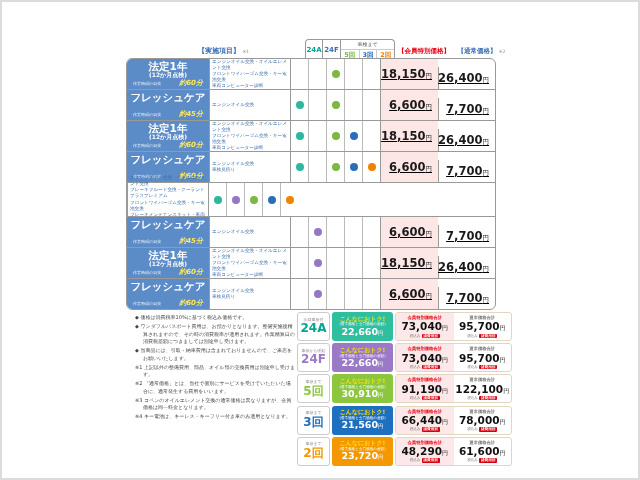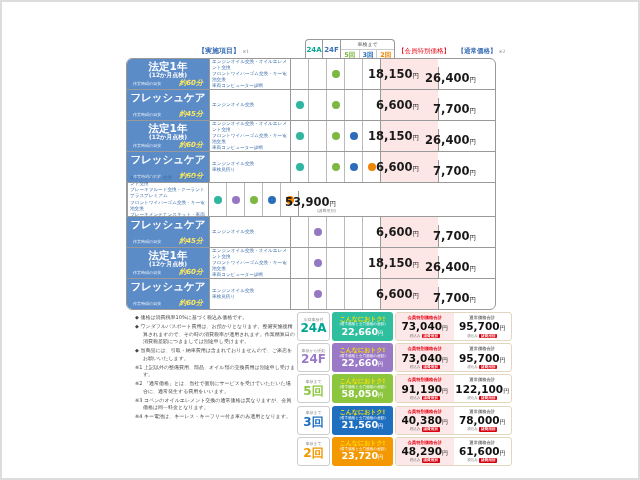--- a/index.html
+++ b/index.html
@@ -21,42 +21,42 @@
   .h-24a{width:18px;height:20px;border-radius:4px 0 0 0;color:#00a693;font-size:7px;font-weight:bold;}
   .h-24f{width:18px;height:20px;border-left:none;color:#3b6fb5;font-size:7px;font-weight:bold;}
   .h-shaken{width:54px;height:20px;border-left:none;border-radius:0 4px 0 0;
     display:flex;flex-direction:column;align-items:stretch;justify-content:flex-start;}
   .h-sh-top{font-size:5px;color:#555;text-align:center;height:9px;line-height:9px;}
   .h-sh-bottom{display:flex;border-top:1px solid #ccc;height:10px;}
   .h-sh-bottom span{width:18px;text-align:center;font-size:6.5px;font-weight:bold;line-height:10px;}
   .h-5{color:#7db843;}
   .h-3{color:#2a6db8;border-left:1px solid #ccc;box-sizing:border-box;}
   .h-2{color:#f08300;border-left:1px solid #ccc;box-sizing:border-box;}
-  .h-member{width:58px;text-align:center;font-size:6.5px;font-weight:normal;color:#e60012;padding-bottom:3px;white-space:nowrap;}
+  .h-member{width:58px;text-align:center;font-size:6.5px;font-weight:bold;color:#e60012;padding-bottom:3px;white-space:nowrap;}
   .h-normal{width:57px;text-align:center;font-size:6.5px;font-weight:bold;color:#3b6fb5;padding-bottom:3px;white-space:nowrap;}
   
   .mtable{position:absolute;left:124px;top:56px;width:370px;box-sizing:border-box;
     border:1px solid #999;border-radius:6px;overflow:hidden;background:#fff;}
   .trow{display:flex;height:30px;border-top:1px solid #999;}
   .trow:first-child{border-top:none;}
   .trow.tall{height:33px;}
   .cell{box-sizing:border-box;}
   .c-label{width:82px;background:#5c8cc7;color:#fff;display:flex;flex-direction:column;
     align-items:center;justify-content:center;padding:2px 1px 1px;}
   .r-name{font-size:10.5px;font-weight:bold;line-height:1.05;white-space:nowrap;}
   .r-sub{font-size:6px;font-weight:bold;line-height:1.1;}
   .r-time{margin-top:auto;font-size:4px;display:flex;align-items:baseline;gap:18px;color:#e8f0fa;white-space:nowrap;}
   .r-time .t-val{font-size:7px;font-weight:bold;font-style:italic;color:#ffe95e;}
   .c-desc{width:81px;border-left:1px solid #999;padding:2px 2px;font-size:4.6px;
     color:#3a6daa;line-height:1.35;display:flex;flex-direction:column;justify-content:center;}
   .c-dot{width:18px;border-left:1px solid #bbb;display:flex;align-items:center;justify-content:center;}
   .c-dot.first{border-left:1px solid #999;}
   .dot{width:8px;height:8px;border-radius:50%;display:block;}
   .c-price{width:58px;border-left:1px solid #999;display:flex;flex-direction:column;
-    align-items:flex-end;justify-content:center;padding-right:19px;}
+    align-items:flex-end;justify-content:center;padding-right:6px;text-decoration:underline;}
   .c-member{background:#fce6e6;}
   .c-normal{width:57px;margin-top:8px;}
   .p-val{font-size:11.5px;font-weight:bold;color:#1a1a1a;white-space:nowrap;}
   .p-val .yen{font-size:6.5px;font-weight:normal;}
   .fee-note{font-size:4px;color:#888;line-height:1;}
   .fee-note:empty{display:none;}
   
   .notes{position:absolute;left:133px;top:312px;width:160px;font-size:5px;color:#444;line-height:1.55;}
   .note{padding-left:8px;text-indent:-8px;margin-bottom:1px;}
   
@@ -274,26 +274,20 @@
         </div>
     <div class="cell c-dot">
           <span class="dot" style="background: rgb(125, 184, 67);"></span>
         </div>
     <div class="cell c-dot">
           <span class="dot" style="background: rgb(42, 109, 184);"></span>
         </div>
     <div class="cell c-dot">
           <span class="dot" style="background: rgb(240, 131, 0);"></span>
         </div>
-    <div class="cell c-price c-normal">
-      <div class="p-val">
-        <span>53,900</span><span class="yen">円</span>
-      </div>
-      <div class="fee-note">(諸費用別)</div>
-    </div>
   </div>
       <div class="trow">
     <div class="cell c-label">
       <div class="r-name">フレッシュケア</div>
       <div class="r-sub"></div>
       <div class="r-time">
         <span>作業時間の目安</span>
         <span class="t-val">約45分</span>
       </div>
     </div>
@@ -472,21 +466,21 @@
   </div>
       <div class="srow">
     <div class="s-plan">
       <div class="s-plan-label">車検まで</div>
       <div class="s-plan-code" style="color: rgb(140, 198, 63);">5回</div>
     </div>
     <div class="s-save" style="background: rgb(140, 198, 63);">
       <div class="s-save-title">こんなにおトク!</div>
       <div class="s-save-sub">(通常価格と会員価格の差額)</div>
       <div class="s-save-val">
-        <span>58,050</span><span class="yen">円</span>
+        <span>30,910</span><span class="yen">円</span>
       </div>
     </div>
     <div class="s-card">
       <div class="s-half s-member">
         <div class="s-h">会員特別価格合計</div>
         <div class="s-val">
           <span>91,190</span><span class="yen">円</span>
         </div>
         <div class="s-sub">
           <span>税込み</span>
@@ -514,21 +508,21 @@
       <div class="s-save-title">こんなにおトク!</div>
       <div class="s-save-sub">(通常価格と会員価格の差額)</div>
       <div class="s-save-val">
         <span>21,560</span><span class="yen">円</span>
       </div>
     </div>
     <div class="s-card">
       <div class="s-half s-member">
         <div class="s-h">会員特別価格合計</div>
         <div class="s-val">
-          <span>40,380</span><span class="yen">円</span>
+          <span>66,440</span><span class="yen">円</span>
         </div>
         <div class="s-sub">
           <span>税込み</span>
           <span class="badge">諸費用別</span>
         </div>
       </div>
       <div class="s-half s-normal">
         <div class="s-h">通常価格合計</div>
         <div class="s-val">
           <span>78,000</span><span class="yen">円</span>

